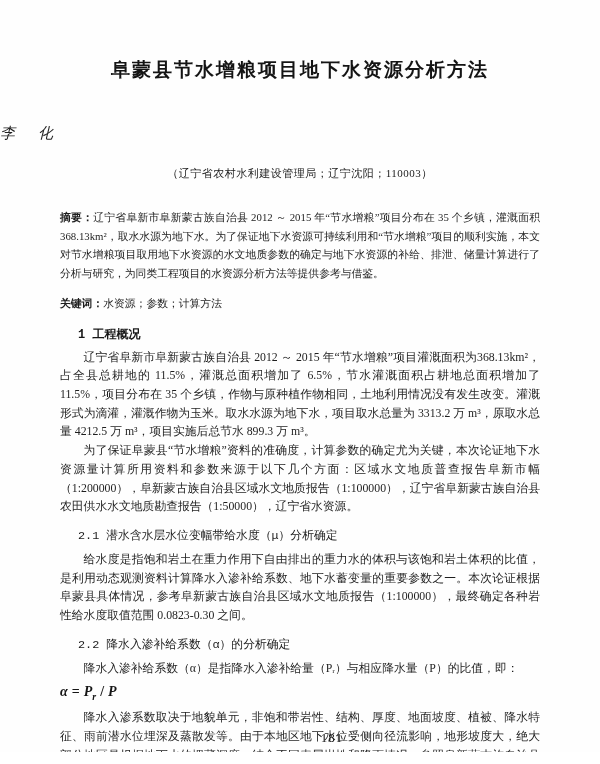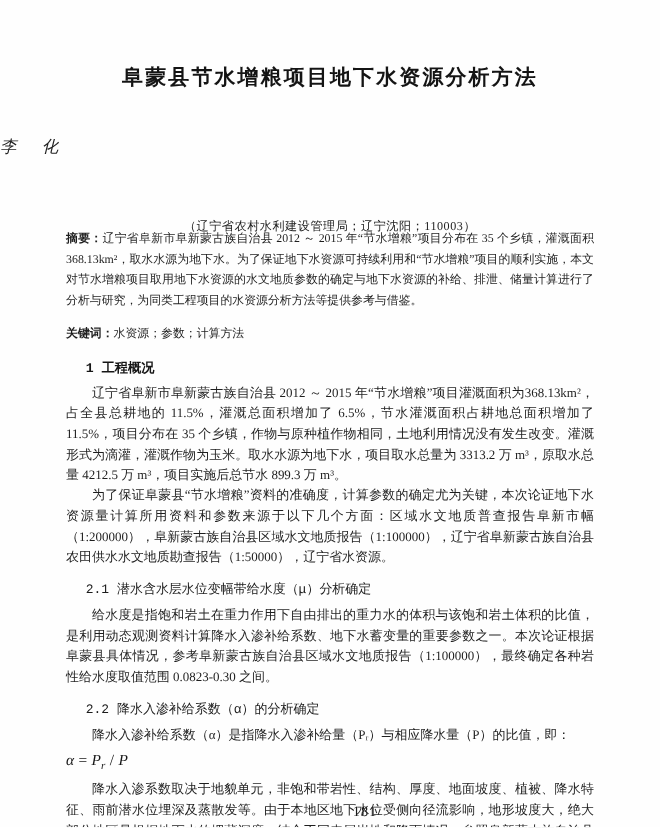--- a/index.html
+++ b/index.html
@@ -40,21 +40,20 @@
   }
   .affiliation {
     position: absolute;
     top: 166px;
     left: 0;
     width: 100%;
     text-align: center;
     font-size: 11px;
     letter-spacing: 0.5px;
     color: #222;
-    margin-top: 32px;
   }
   .content {
     position: absolute;
     top: 197px;
     left: 60px;
     width: 480px;
   }
   .abstract, .keywords {
     font-size: 10.8px;
     line-height: 18.8px;
@@ -87,20 +86,21 @@
     text-indent: 2em;
     margin: 0;
     color: #1e1e1e;
   }
   .formula {
     margin: 7px 0 6px 0;
     font-size: 14px;
     font-style: italic;
     font-family: "Liberation Serif", "DejaVu Serif", serif;
     color: #161616;
+    font-weight: bold;
   }
   .formula sub {
     font-size: 10px;
     font-style: italic;
   }
   .formula .op { padding: 0 4px; font-style: normal; }
   .page-number {
     position: absolute;
     bottom: 6px;
     left: 0;

